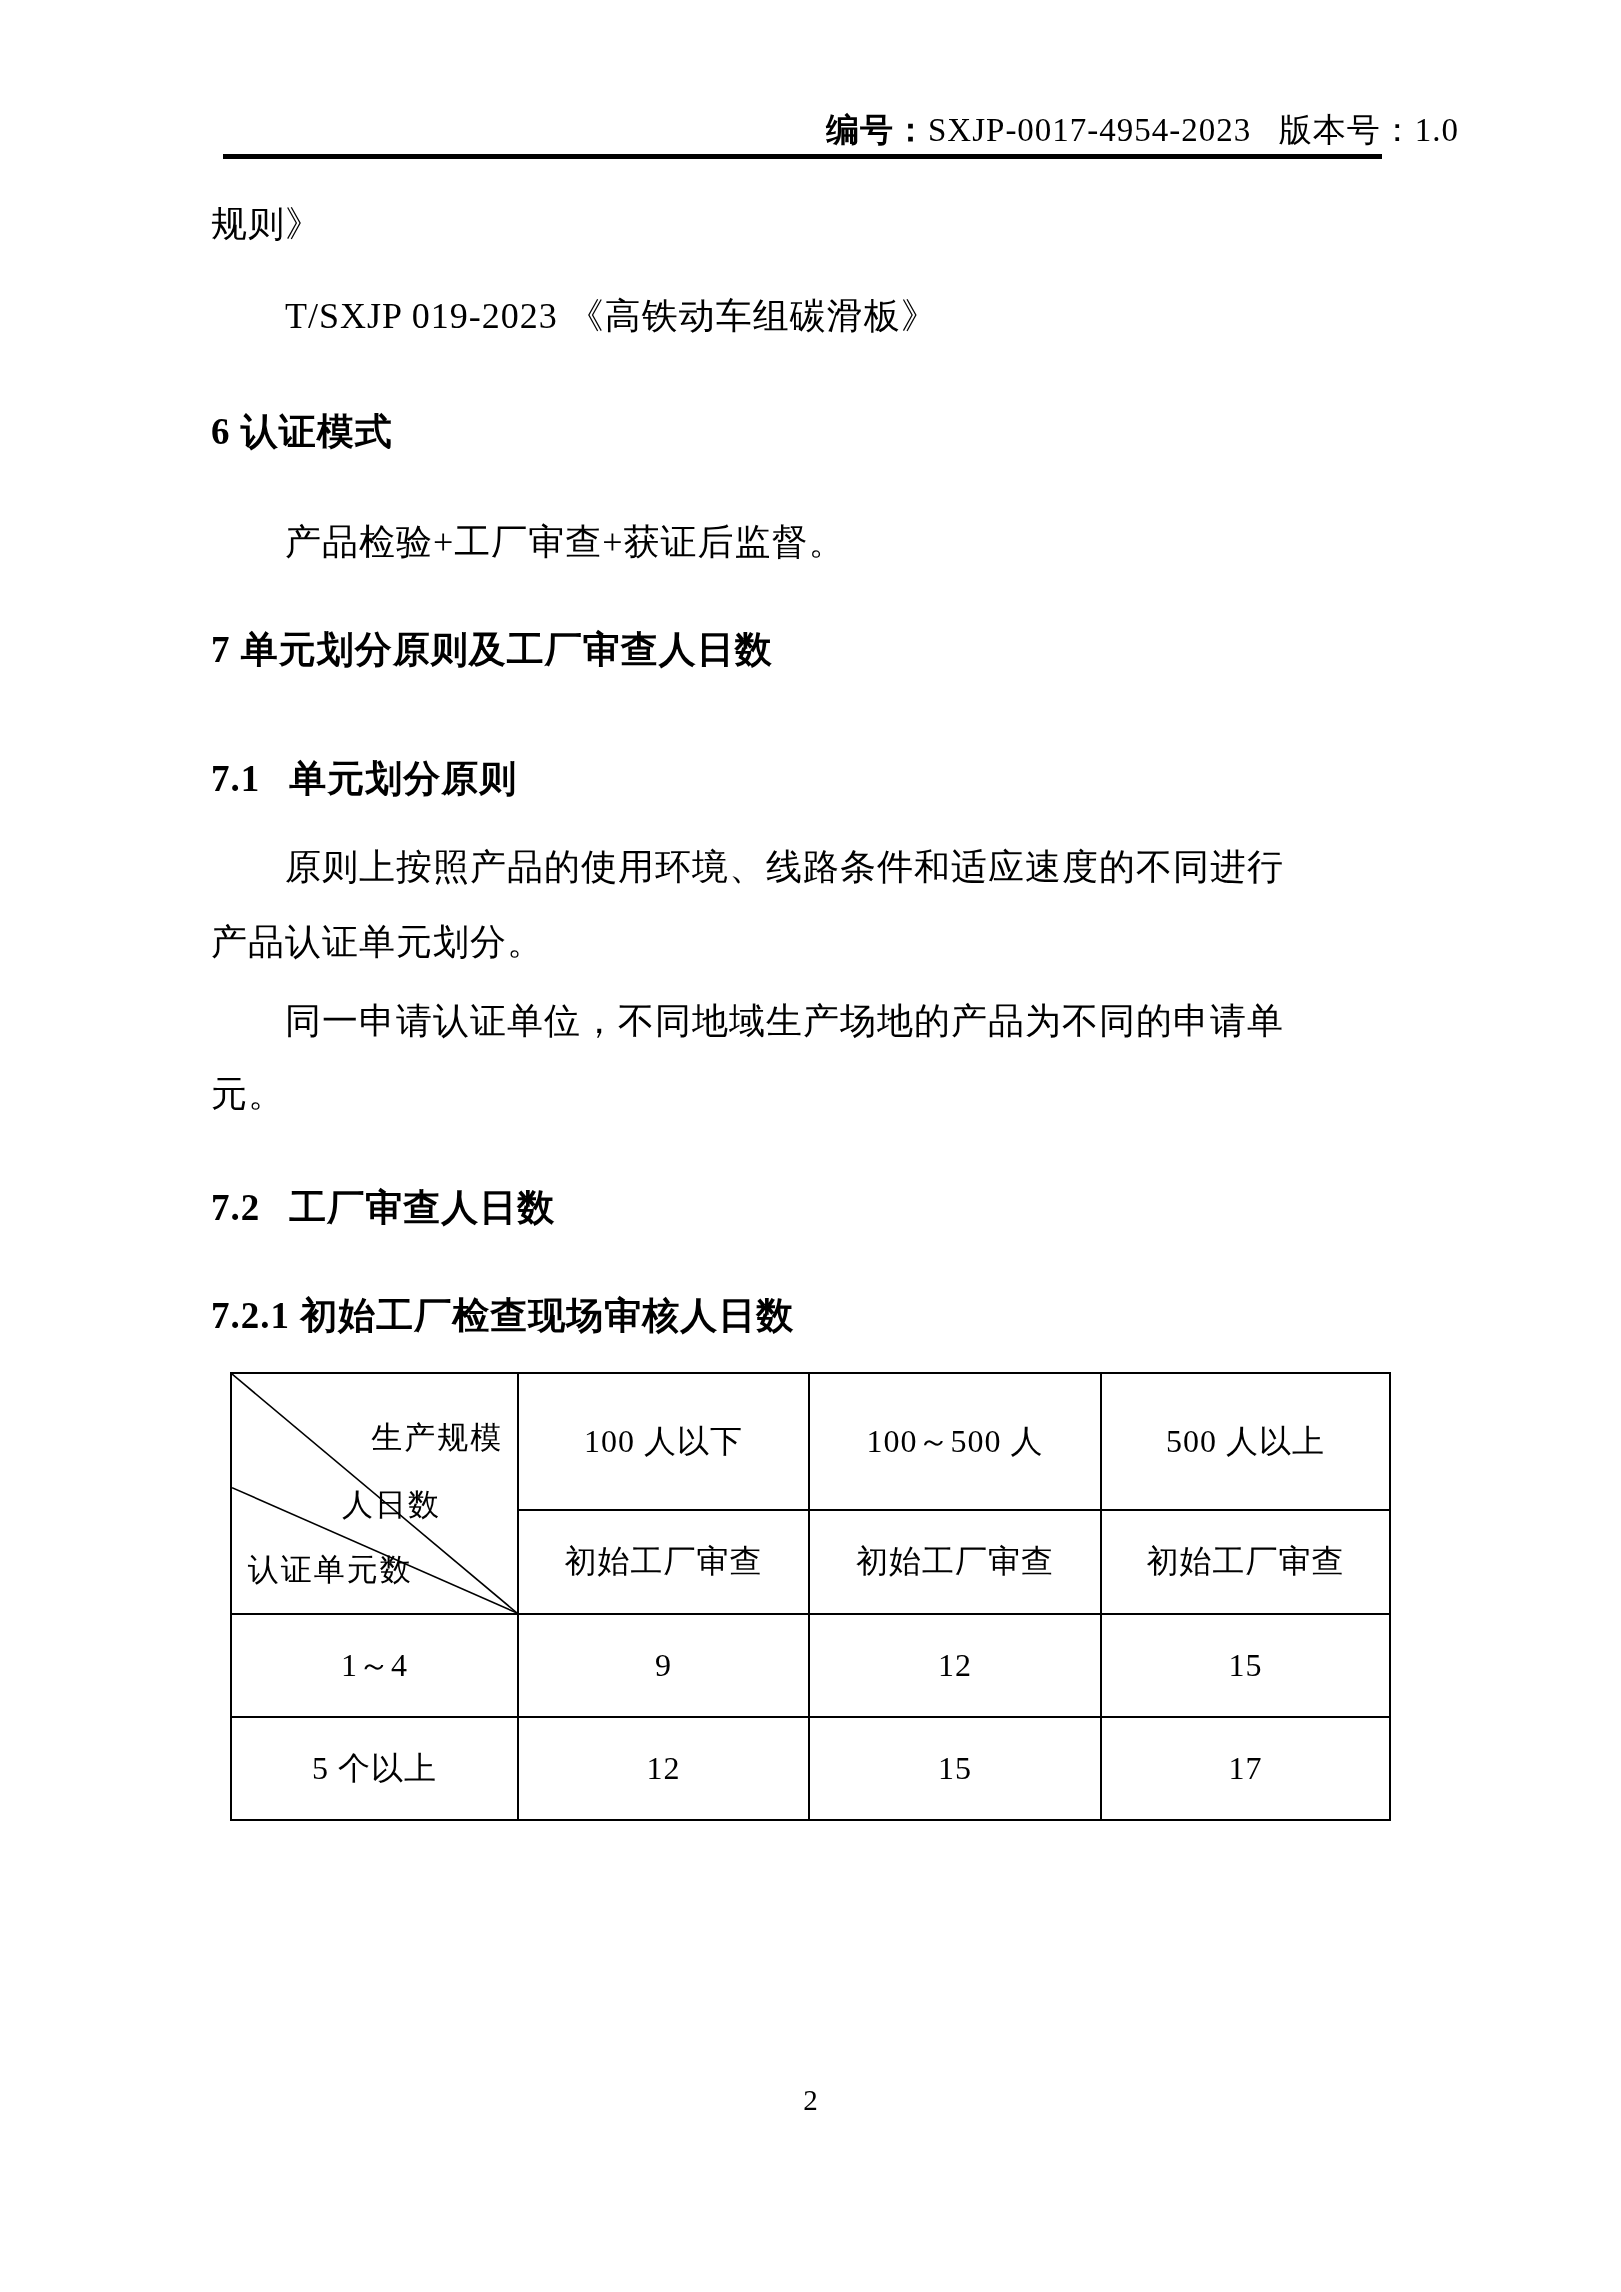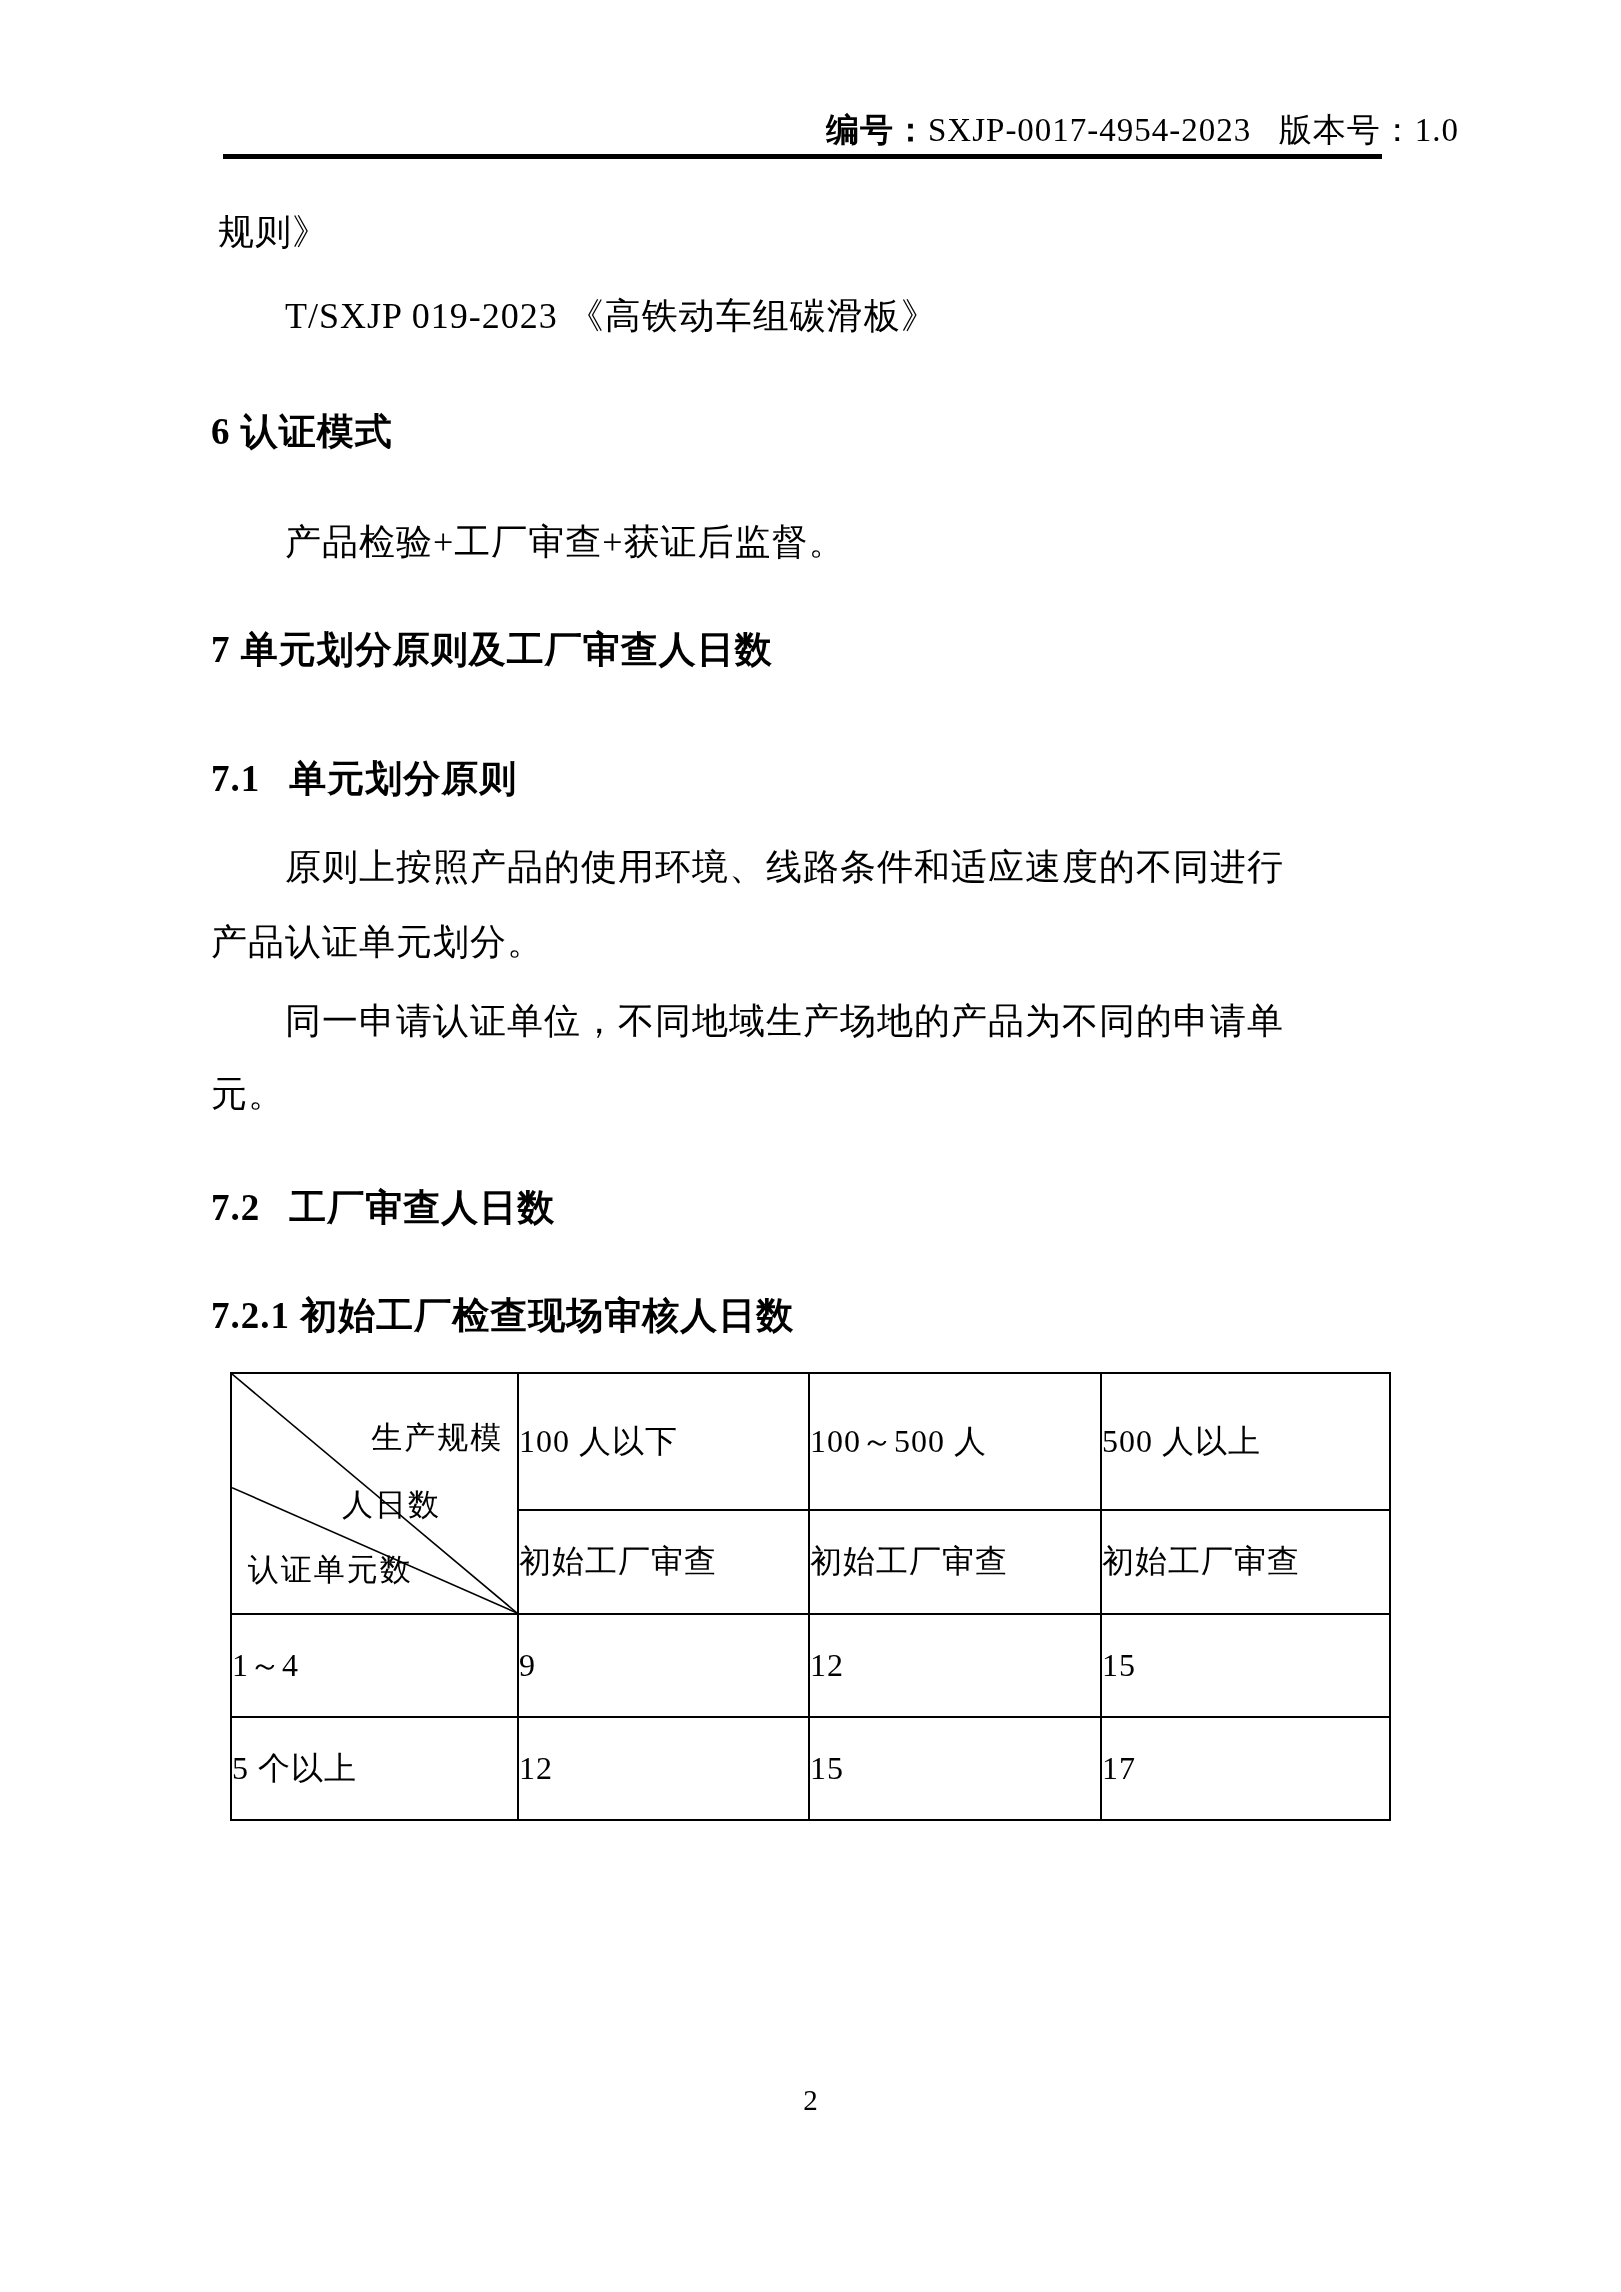--- a/index.html
+++ b/index.html
@@ -45,21 +45,21 @@
 
   
   .audit-table-wrap { left: 230px; top: 1372px; }
   table.audit-table {
     border-collapse: collapse;
     table-layout: fixed;
     width: 1160px;
   }
   table.audit-table td, table.audit-table th {
     border: 2px solid #000000;
-    text-align: left;
+    text-align: center;
     vertical-align: middle;
     font-size: 32px;
     font-weight: 400;
     padding: 0;
     letter-spacing: 1px;
   }
   table.audit-table { border: 2.9px solid #000000; }
   tr.head-row-1 > th { height: 135px; border-bottom-width: 2px; }
   tr.head-row-2 > th { height: 102px; }
   tr.data-row  > td { height: 101px; border-top: 2.9px solid #000000; }
@@ -90,21 +90,21 @@
 </head>
 <body>
 
 <div class="page">
 
   <div class="abs doc-header">
     <span class="code-label">编号：</span><span class="code-value">SXJP-0017-4954-2023</span><span class="version-label">版本号：</span><span class="version-value">1.0</span>
   </div>
   <div class="header-rule"></div>
 
-  <div class="abs body-line" style="left:211px; top:208px;margin-left:7px;">规则》</div>
+  <div class="abs body-line" style="left:211px; top:200px;">规则》</div>
 
   <div class="abs body-line" style="left:285px; top:292px;">T/SXJP 019-2023 《高铁动车组碳滑板》</div>
 
   <div class="abs heading" style="left:211px; top:407px;">6 认证模式</div>
 
   <div class="abs body-line" style="left:285px; top:518px;">产品检验+工厂审查+获证后监督。</div>
 
   <div class="abs heading" style="left:211px; top:625px;">7 单元划分原则及工厂审查人日数</div>
 
   <div class="abs heading" style="left:211px; top:737px;margin-top:17px;">

